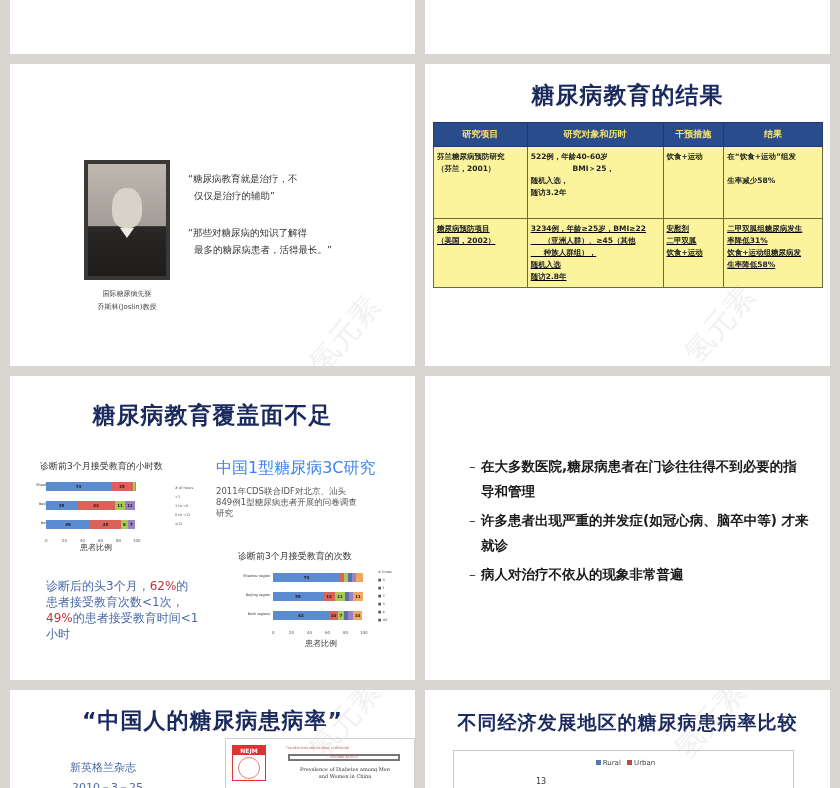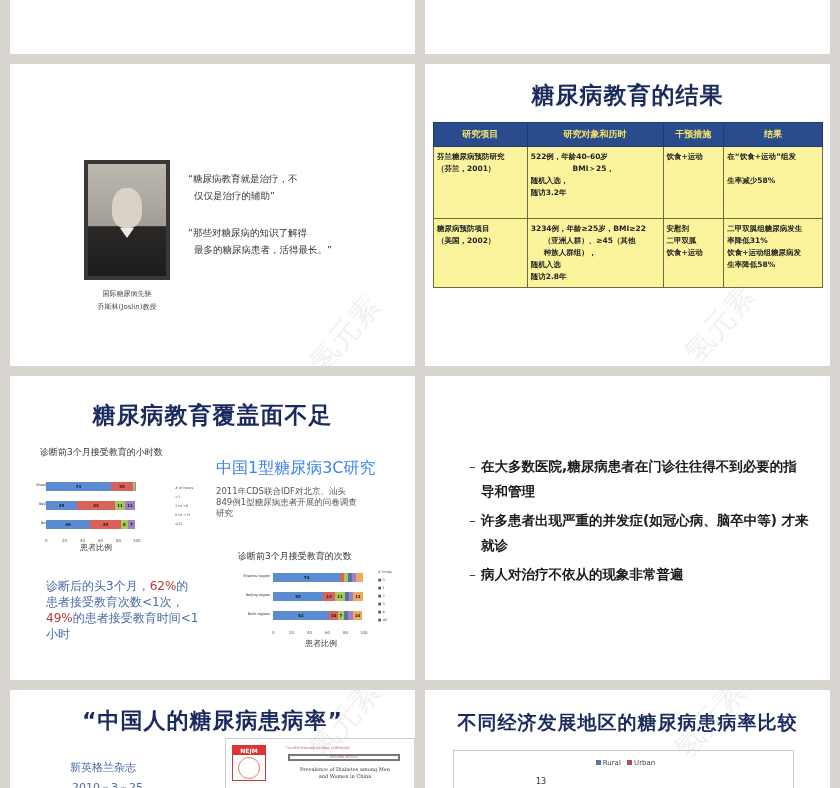--- a/index.html
+++ b/index.html
@@ -157,21 +157,21 @@
 （芬兰，2001）</td>
         <td>522例，年龄40-60岁
                 BMI＞25，
 随机入选，
 随访3.2年</td>
         <td>饮食+运动</td>
         <td>在“饮食+运动”组发
 
 生率减少58%</td>
       </tr>
-      <tr style="height:60px;">
+      <tr style="height:60px;text-decoration:underline;">
         <td>糖尿病预防项目
 （美国，2002）</td>
         <td>3234例，年龄≥25岁，BMI≥22
      （亚洲人群）、≥45（其他
      种族人群组），
 随机入选
 随访2.8年</td>
         <td>安慰剂
 二甲双胍
 饮食+运动</td>
@@ -181,21 +181,21 @@
 生率降低58%</td>
       </tr>
     </tbody>
   </table>
   <div class="watermark" style="left:250px; top:240px;">氢元素</div>
 </div>
 
 <div class="slide s3">
   <div class="title" style="top:24px;">糖尿病教育覆盖面不足</div>
 
-  <div class="chart-title" style="left:30px; top:70px;">诊断前3个月接受教育的小时数</div>
+  <div class="chart-title" style="left:30px; top:84px;">诊断前3个月接受教育的小时数</div>
   <div class="bar-chart" style="left:25px; top:104px; width:160px; height:70px;">
     <div class="bar-label" style="left:0; top:3px; width:28px;">Shantou region</div>
     <div class="bar-label" style="left:0; top:22px; width:28px;">Beijing region</div>
     <div class="bar-label" style="left:0; top:41px; width:28px;">Both regions</div>
     <div class="bar-row" style="left:11px; top:2px;">
       <div class="bar-seg" style="width:65px; background:#5b8bd0;">73</div>
       <div class="bar-seg" style="width:22px; background:#d9625a;">25</div>
       <div class="bar-seg" style="width:2px; background:#a7c957;"></div>
       <div class="bar-seg" style="width:1px; background:#9a82c4;"></div>
     </div>

